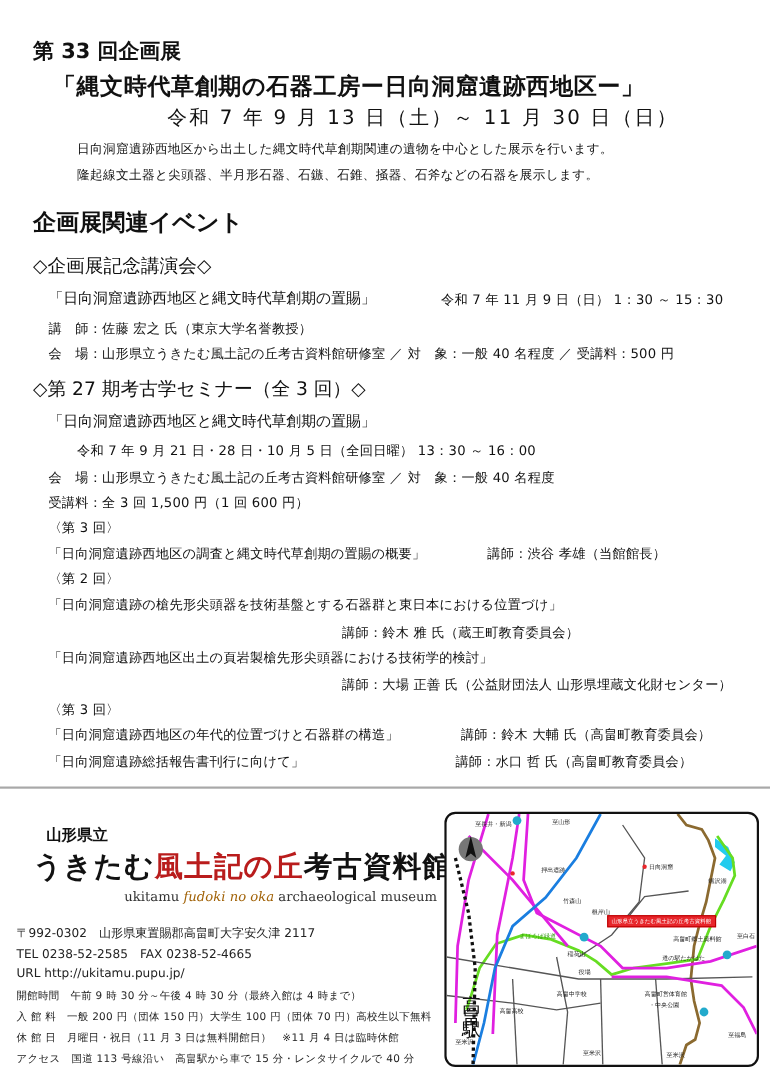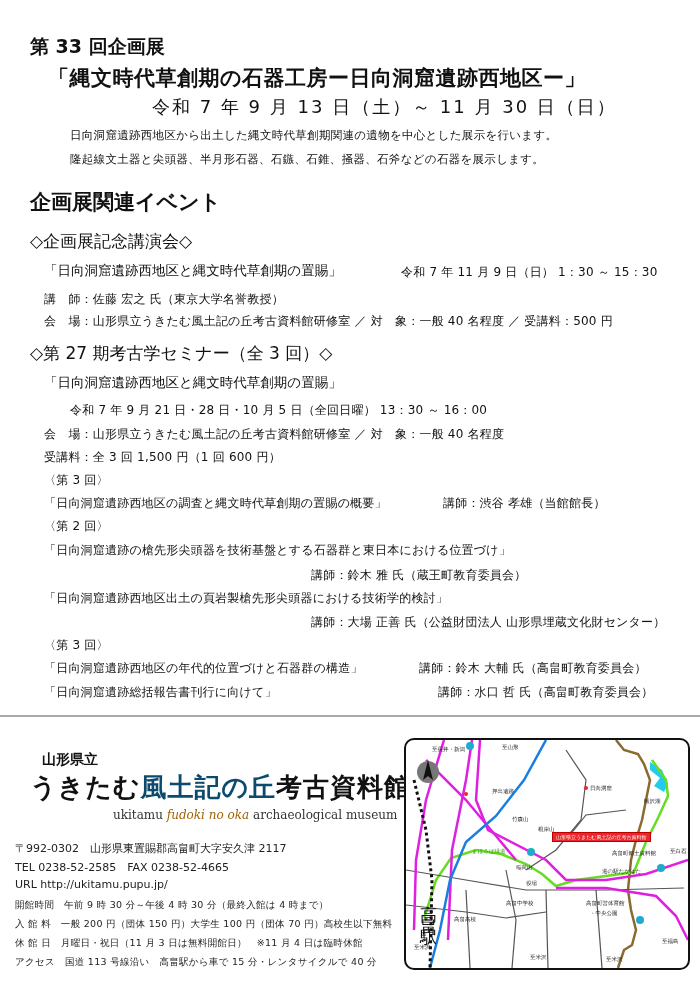--- a/index.html
+++ b/index.html
@@ -12,21 +12,21 @@
   .t-exh-title { left: 48px; top: 64px; font-size: 21px; font-weight: bold; letter-spacing: 0.5px; }
   .t-exh-dates { left: 152px; top: 95px; font-size: 18px; letter-spacing: 2px; }
   .t-desc { left: 70px; font-size: 11.5px; letter-spacing: 0.3px; }
   .t-h2 { left: 30px; top: 188px; font-size: 21px; font-weight: bold; }
   .t-h3 { left: 30px; font-size: 17px; }
   .t-body { font-size: 12px; letter-spacing: 0.2px; }
   .t-lec { font-size: 13.5px; }
   .divider { position: absolute; left: 0; top: 715px; width: 700px; height: 2px; background: #a8a8a8; }
   .museum-pref { left: 42px; top: 751px; font-size: 14px; font-weight: bold; }
   .museum-name { left: 30px; top: 770px; font-size: 26px; font-weight: bold; letter-spacing: 1px; }
-  .museum-name .red { color: #0c4a6e; }
+  .museum-name .red { color: #b91c1c; }
   .museum-en { left: 113px; top: 808px; font-family: "DejaVu Serif", "Liberation Serif", serif; font-size: 12px; color: #333; }
   .museum-en .red { color: #a16207; font-style: italic; }
   .info { left: 15px; font-size: 11px; color: #222; }
   .info.small { font-size: 9.5px; letter-spacing: 0.3px; }
   .map {
     position: absolute; left: 404px; top: 738px; width: 282px; height: 228px;
     border: 2px solid #111; border-radius: 10px; overflow: hidden; background: #fff;
   }
   .map svg { position: absolute; left: 0; top: 0; }
   .maplbl { position: absolute; font-size: 5.5px; color: #222; white-space: nowrap; }
@@ -66,21 +66,21 @@
 <div class="abs t-body" style="left:44px; top:518px">〈第 2 回〉</div>
 <div class="abs t-body" style="left:44px; top:542px">「日向洞窟遺跡の槍先形尖頭器を技術基盤とする石器群と東日本における位置づけ」</div>
 <div class="abs t-body" style="left:311px; top:567px">講師：鈴木 雅 氏（蔵王町教育委員会）</div>
 <div class="abs t-body" style="left:44px; top:590px">「日向洞窟遺跡西地区出土の頁岩製槍先形尖頭器における技術学的検討」</div>
 <div class="abs t-body" style="left:311px; top:614px">講師：大場 正善 氏（公益財団法人 山形県埋蔵文化財センター）</div>
 
 <div class="abs t-body" style="left:44px; top:637px">〈第 3 回〉</div>
 <div class="abs t-body" style="left:44px; top:660px">「日向洞窟遺跡西地区の年代的位置づけと石器群の構造」</div>
 <div class="abs t-body" style="left:419px; top:660px">講師：鈴木 大輔 氏（高畠町教育委員会）</div>
 <div class="abs t-body" style="left:44px; top:684px">「日向洞窟遺跡総括報告書刊行に向けて」</div>
-<div class="abs t-body" style="left:438px; top:684px">講師：水口 哲 氏（高畠町教育委員会）</div>
+<div class="abs t-body" style="left:414px; top:684px">講師：水口 哲 氏（高畠町教育委員会）</div>
 
 <div class="divider"></div>
 
 <div class="abs museum-pref">山形県立</div>
 <div class="abs museum-name"><span>うきたむ</span><span class="red">風土記の丘</span><span>考古資料館</span></div>
 <div class="abs museum-en"><span>ukitamu </span><span class="red">fudoki no oka</span><span> archaeological museum</span></div>
 
 <div class="abs info" style="top:841px">〒992-0302　山形県東置賜郡高畠町大字安久津 2117</div>
 <div class="abs info" style="top:860px">TEL 0238-52-2585　FAX 0238-52-4665</div>
 <div class="abs info" style="top:878px">URL http://ukitamu.pupu.jp/</div>

